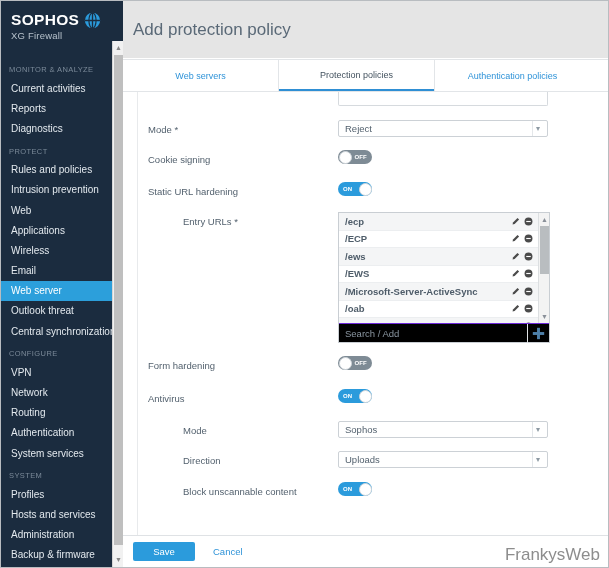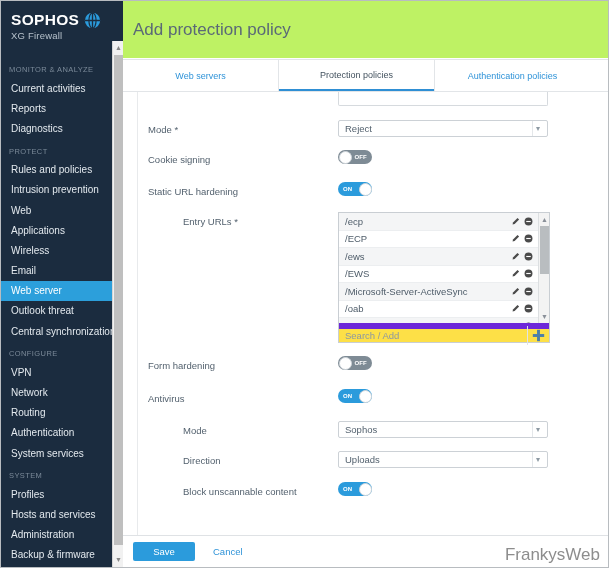--- a/index.html
+++ b/index.html
@@ -88,21 +88,21 @@
   .main {
     flex: 1 1 auto;
     position: relative;
     background: #ffffff;
     display: flex;
     flex-direction: column;
     overflow: hidden;
   }
   .page-header {
     height: 58px;
-    background: #bef264;
+    background: #e5e5e5;
     display: flex;
     align-items: center;
     padding-left: 10px;
     border-bottom: 1px solid #ffffff;
   }
   .page-title {
     font-size: 17px;
     color: #5a6977;
     font-weight: normal;
   }
@@ -244,20 +244,21 @@
   }
   .url-row {
     height: 17.5px;
     display: flex;
     align-items: center;
     font-size: 9.5px;
     color: #4e5c69;
     padding-left: 6px;
     border-bottom: 1px solid #eceef0;
     position: relative;
+    font-weight: bold;
   }
   .url-row:nth-child(odd) { background: #f4f5f6; }
   .url-row:nth-child(even) { background: #ffffff; }
   .url-name { flex: 1 1 auto; white-space: nowrap; overflow: hidden; }
   .url-icons {
     display: flex; gap: 4px; align-items: center;
     padding-right: 16px;
   }
   .ico { width: 9px; height: 9px; display: block; }
   .url-scroll {
@@ -277,24 +278,24 @@
     position: absolute; left: 0;
     width: 11px; height: 13px;
     font-size: 7px; color: #8a9099;
     text-align: center; line-height: 13px;
   }
   .url-arrow.up { top: 0; }
   .url-arrow.dn { bottom: 0; }
 
   .search-row {
     display: flex;
-    align-items: center;
+    align-items: flex-start;
     height: 19px;
-    border-top: 6px solid #6d28d9;
-    background: #fde047;
+    border-top: 1px solid #6d28d9;
+    background: #000000;
     position: relative;
   }
   .search-input {
     flex: 1 1 auto;
     height: 19px;
     border: none;
     outline: none;
     font-size: 9.5px;
     color: #6a7884;
     padding-left: 6px;

